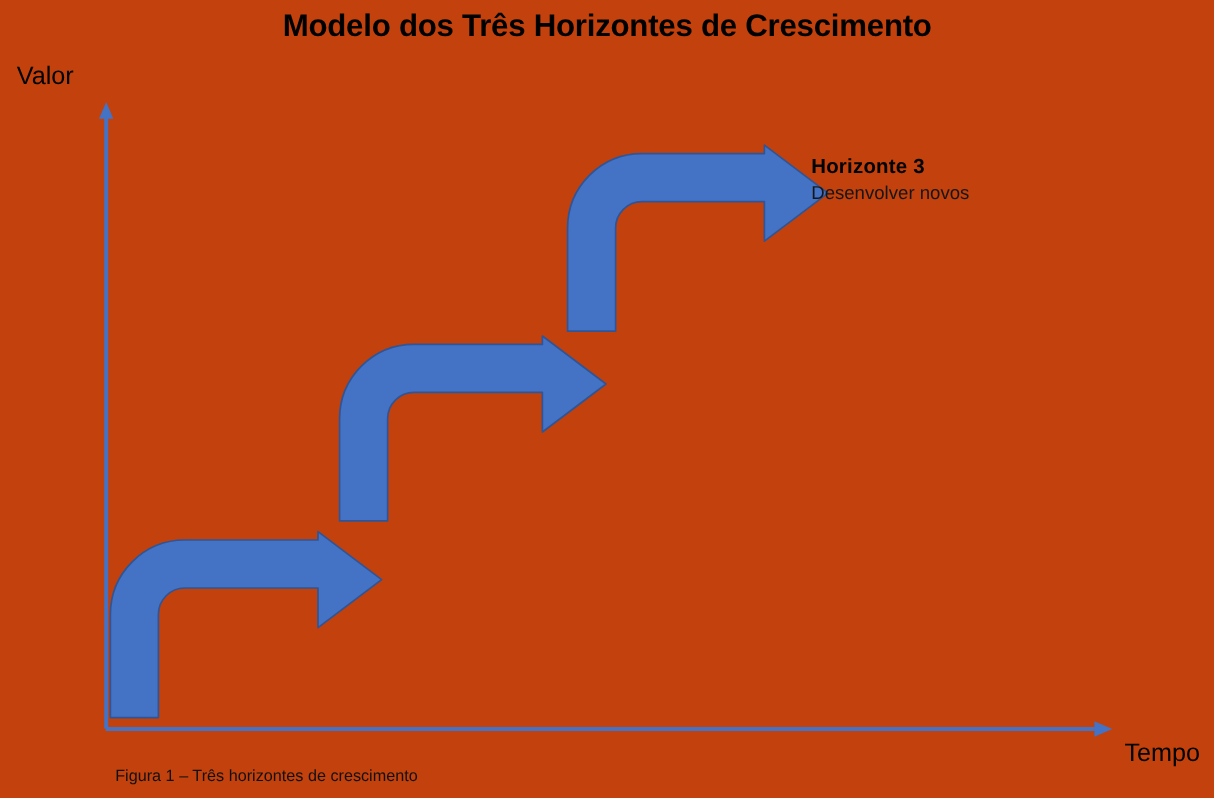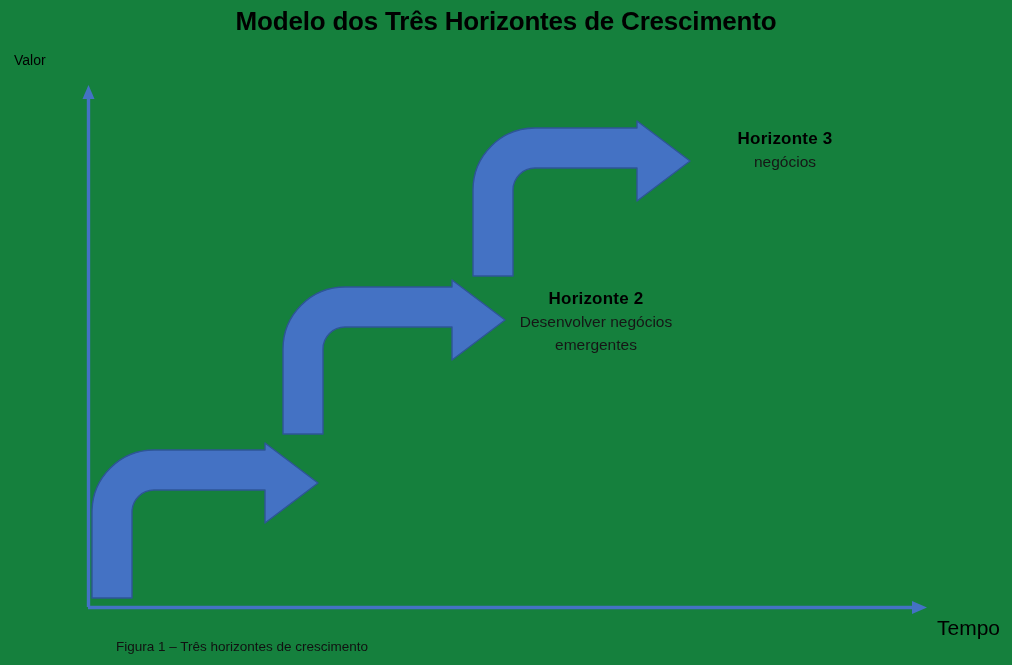--- a/index.html
+++ b/index.html
@@ -9,21 +9,21 @@
     background: #ffffff;
   }
   body {
     font-family: "Liberation Sans", sans-serif;
     -webkit-font-smoothing: antialiased;
   }
   #canvas {
     position: relative;
     width: 1012px;
     height: 665px;
-    background: #15803d;
+    background: #c2410c;
     overflow: hidden;
   }
   #diagram-svg {
     position: absolute;
     left: 0;
     top: 0;
     width: 1012px;
     height: 665px;
   }
   .txt {
@@ -36,33 +36,33 @@
     top: 6px;
     width: 1012px;
     text-align: center;
     font-size: 26px;
     font-weight: bold;
     letter-spacing: -0.2px;
   }
   #y-axis-label {
     left: 14px;
     top: 52px;
-    font-size: 14px;
+    font-size: 21px;
     font-weight: normal;
   }
   #x-axis-label {
     left: 937px;
     top: 616px;
     font-size: 21px;
     font-weight: normal;
     text-align: right;
   }
   .horizon-block {
     position: absolute;
-    text-align: center;
+    text-align: left;
   }
   .horizon-title {
     font-size: 17px;
     font-weight: bold;
     color: #000000;
     line-height: 22px;
     letter-spacing: 0.2px;
   }
   .horizon-desc {
     font-size: 15.5px;
@@ -76,21 +76,21 @@
 
   #caption {
     position: absolute;
     left: 96px;
     top: 618px;
     font-size: 13.5px;
     line-height: 19px;
     color: #111111;
     white-space: pre-line;
   }
-  .caption-line { display: block; margin-left: 20px; }
+  .caption-line { display: block; }
 </style>
 </head>
 <body>
 
 <div id="canvas">
 
   <svg id="diagram-svg" viewBox="0 0 1012 665">
 
     <g>
       <line x1="88.5" y1="607" x2="88.5" y2="95" stroke="#4472C4" stroke-width="3.4"></line>
@@ -144,29 +144,24 @@
 
   <div class="txt" id="chart-title">Modelo dos Três Horizontes de Crescimento</div>
 
   <div class="txt" id="y-axis-label">Valor</div>
 
   <div class="txt" id="x-axis-label">Tempo</div>
 
   <div class="horizon-block" id="horizon-block-1">
   </div>
 
-  <div class="horizon-block" id="horizon-block-2">
-    <div class="horizon-title">Horizonte  2</div>
-    <div class="horizon-desc">Desenvolver negócios</div>
-    <div class="horizon-desc">emergentes</div>
-  </div>
 
   <div class="horizon-block" id="horizon-block-3">
     <div class="horizon-title">Horizonte  3</div>
-    <div class="horizon-desc">negócios</div>
+    <div class="horizon-desc">Desenvolver novos</div>
   </div>
 
   <div id="caption">
     <span class="caption-line">Figura 1 – Três horizontes de crescimento</span>
     
   </div>
 
 </div>
 
 </body></html>

